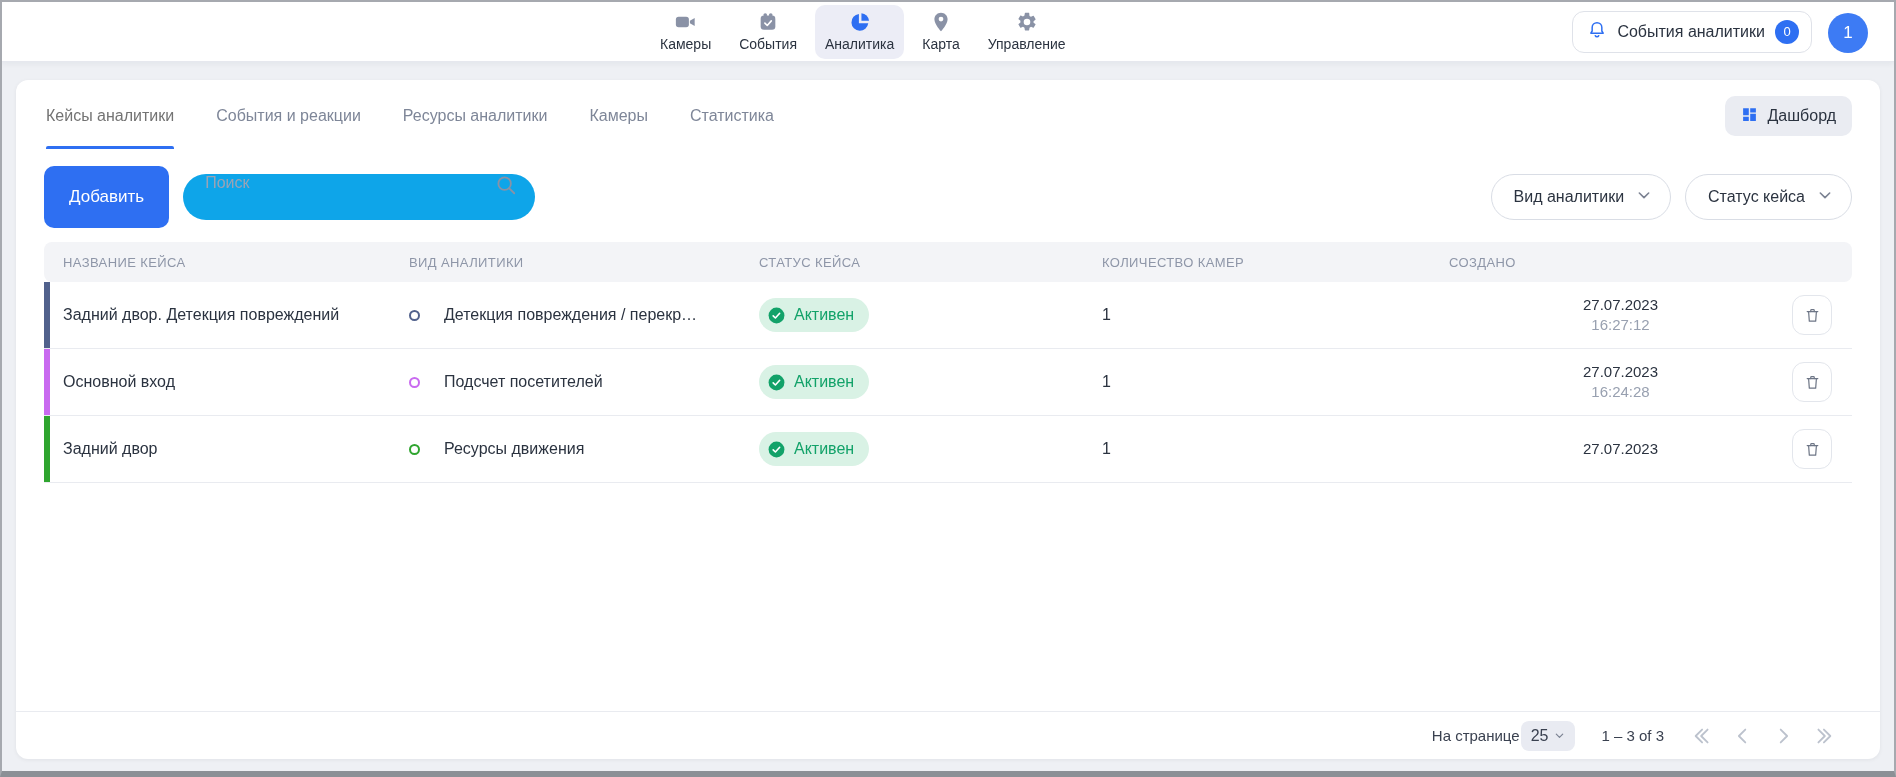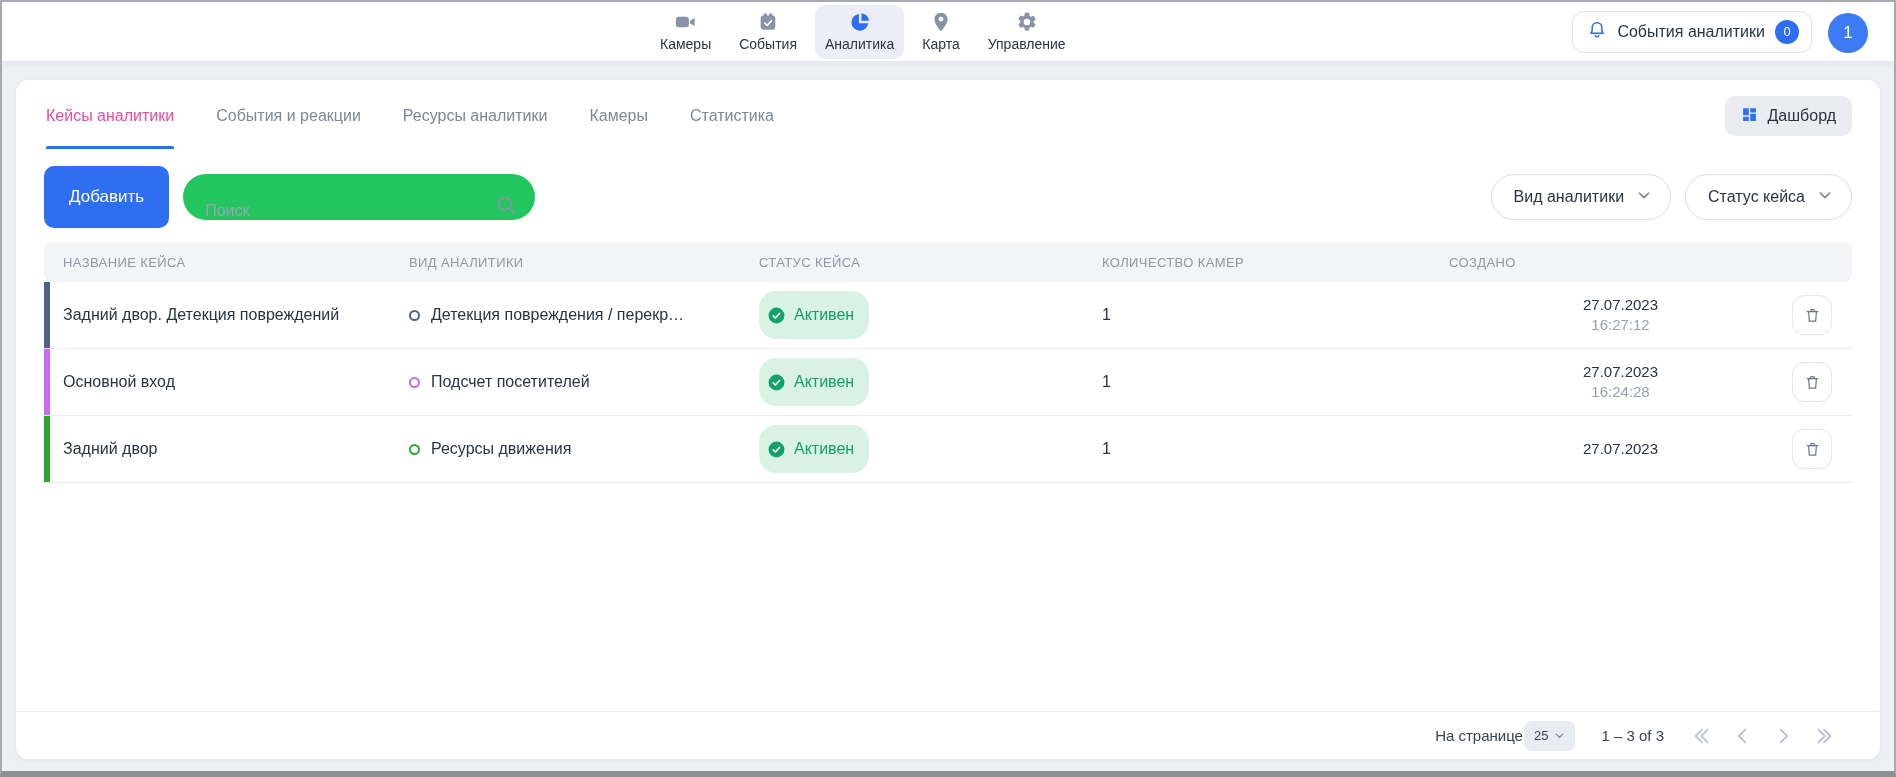--- a/index.html
+++ b/index.html
@@ -45,39 +45,39 @@
   
   .card {
     position:absolute; left:14px; right:14px; top:78px; bottom:12px;
     background:#fff; border-radius:12px; box-shadow:0 1px 4px rgba(16,24,40,.06);
     display:flex; flex-direction:column; padding:0 28px;
   }
   
   .tabs-row { display:flex; align-items:center; height:72px; flex:none; }
   .tabs { display:flex; gap:42px; padding-left:2px; }
   .tab { font-size:16px; color:#7e8698; cursor:pointer; position:relative; padding:24px 0; white-space:nowrap; }
-  .tab.active { color:#ec4899; }
+  .tab.active { color:#737373; }
   .tab.active::after {
     content:""; position:absolute; left:0; right:0; bottom:0; height:3px;
     background:#2e6ff2; border-radius:2px 2px 0 0;
   }
   .dashboard-btn {
     margin-left:auto; display:flex; align-items:center; gap:10px; height:40px;
     background:#eaecf2; border:none; border-radius:10px; padding:12px 16px;
     font-size:16px; color:#2b3340; cursor:pointer; font-family:inherit;
   }
   
   .controls-row { display:flex; align-items:center; margin-top:22px; height:46px; flex:none; }
   .add-btn {
     height:62px; padding:0 25px; background:#2e6ff2; color:#fff; border:none;
     border-radius:10px; font-size:17px; cursor:pointer; font-family:inherit;
   }
   .search-box {
-    margin-left:14px; width:352px; height:46px; background:#22c55e; border-radius:23px;
-    display:flex; align-items:flex-end; padding:0 18px 0 22px;
+    margin-left:14px; width:352px; height:46px; background:#0ea5e9; border-radius:23px;
+    display:flex; align-items:flex-start; padding:0 18px 0 22px;
   }
   .search-box input {
     flex:1; border:none; background:transparent; outline:none; font-size:16px;
     font-family:inherit; color:#2b3340;
   }
   .search-box input::placeholder { color:#9aa3b5; }
   .filters { margin-left:auto; display:flex; gap:14px; }
   .filter-pill {
     display:flex; align-items:center; gap:12px; height:46px; padding:0 18px 0 22px;
     border:1px solid #d9dde5; border-radius:23px; background:#fff; font-size:16px;
@@ -90,43 +90,43 @@
     grid-template-columns:346px 350px 343px 347px 1fr 60px;
     align-items:center; padding-left:19px;
   }
   .thead {
     background:#f3f4f7; border-radius:8px; height:40px;
     font-size:13px; color:#8e96a8; letter-spacing:.03em;
   }
   .drow { height:67px; border-bottom:1px solid #e9ebf0; position:relative; cursor:pointer; }
   .row-bar { position:absolute; left:0; top:0; bottom:0; width:6px; }
   .cell-name { font-size:16px; color:#2b3340; padding-right:16px; }
-  .cell-type { display:flex; align-items:center; gap:11px; font-size:16px; color:#2b3340; }
+  .cell-type { display:flex; align-items:center; gap:24px; font-size:16px; color:#2b3340; }
   .ring { width:11px; height:11px; border-radius:50%; border:2px solid #888; flex:none; }
   .badge {
-    display:inline-flex; align-items:center; gap:8px; height:48px; border-radius:17px;
+    display:inline-flex; align-items:center; gap:8px; height:34px; border-radius:17px;
     background:#d9f2e5; color:#12a269; font-size:16px; padding:0 15px 0 8px;
   }
   .badge svg { display:block; }
   .cell-cams { font-size:16px; }
   .cell-created { font-size:15px; line-height:20px;text-align:center; }
   .created-time { color:#98a0b0; }
   .trash-btn {
     width:40px; height:40px; border:1px solid #e3e6ec; border-radius:12px; background:#fff;
     display:flex; align-items:center; justify-content:center; cursor:pointer;
   }
   
   .footer {
     margin:auto -28px 0; border-top:1px solid #e9ebf0; height:48px; flex:none;
     display:flex; align-items:center; justify-content:flex-end; gap:26px; padding:0 44px 0 0;
   }
   .per-page { display:flex; align-items:center; gap:1px; font-size:15px; color:#3a4150; }
   .per-page-select {
     display:flex; align-items:center; gap:6px; background:#e9ebf2; border-radius:8px;
-    height:30px; padding:0 10px; font-size:13px; color:#3a4150; cursor:pointer;
+    height:30px; padding:0 10px; font-size:16px; color:#3a4150; cursor:pointer;
   }
   .range-label { font-size:15px; color:#3a4150; }
   .pager { display:flex; align-items:center; gap:14px; }
   .pager-btn { background:none; border:none; padding:2px; cursor:pointer; display:flex; }
 </style>
 </head>
 <body>
 
 <header class="topbar">
   <nav class="main-nav">

